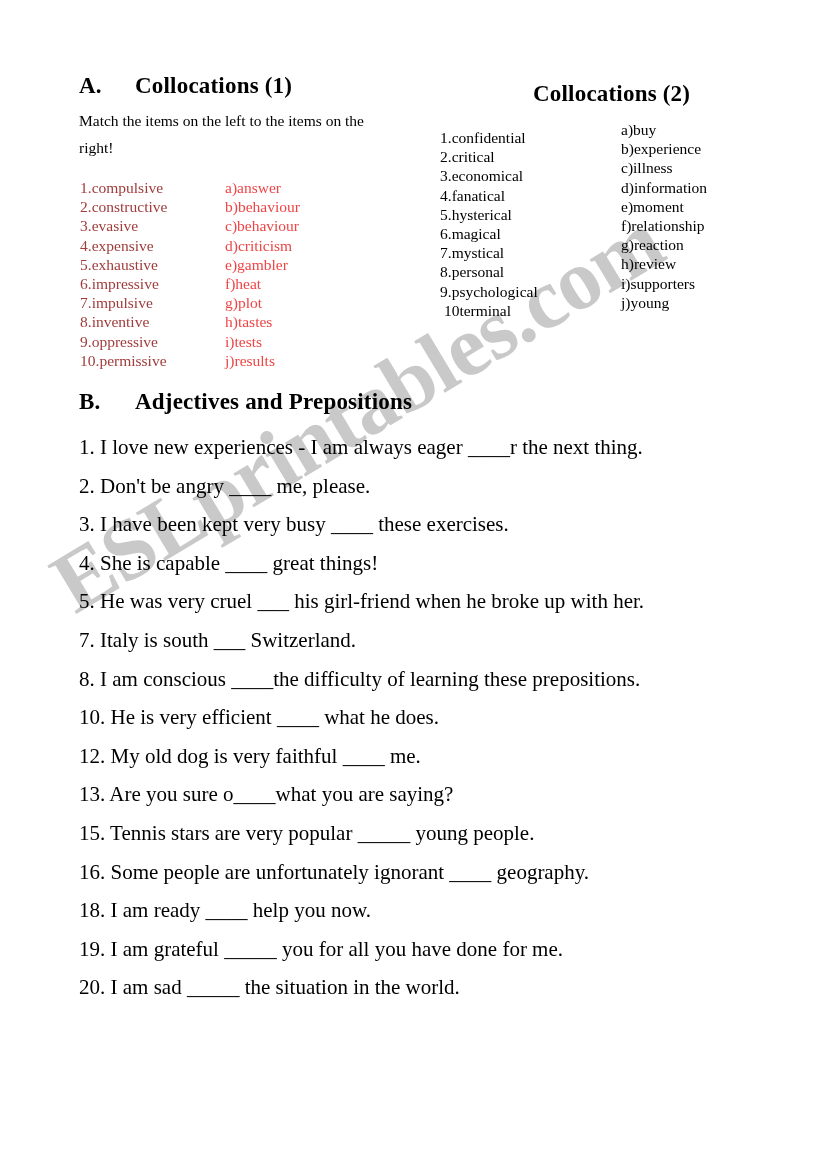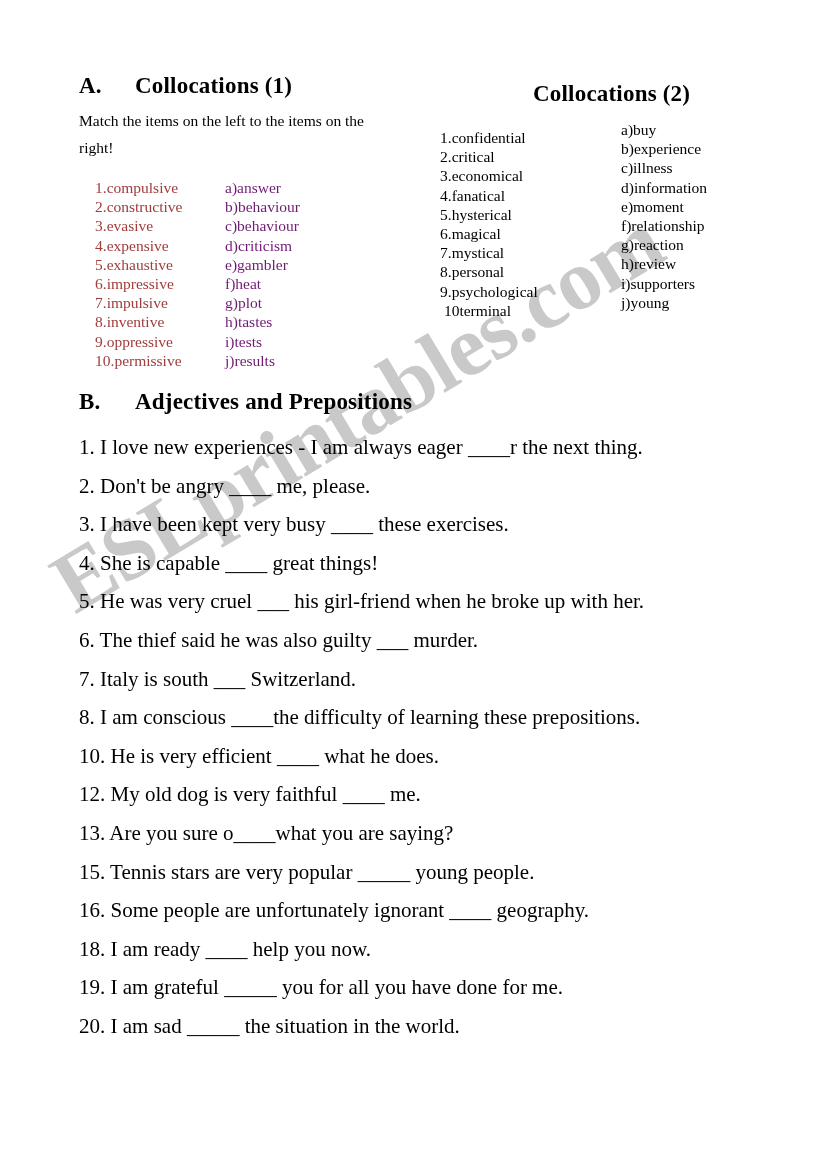--- a/index.html
+++ b/index.html
@@ -63,22 +63,22 @@
     line-height: 27px;
   }
 
   
   .match-list {
     position: absolute;
     font-size: 15.5px;
     line-height: 19.2px;
     white-space: nowrap;
   }
-  #list-a-items   { left: 95px;  top: 178px; color: #a03c3c; }
-  #list-a-options { left: 225px; top: 178px; color: #701a75; }
+  #list-a-items   { left: 80px;  top: 178px; color: #a03c3c; }
+  #list-a-options { left: 225px; top: 178px; color: #ef4444; }
   #list-b-items   { left: 440px; top: 120px; color: #000000; margin-top: 8px; }
   #list-b-options { left: 585px; top: 120px; color: #000000; margin-left: 36px; }
   .match-list div { white-space: pre; }
 
   
   #sentences {
     position: absolute;
     left: 79px;
     top: 438px;
     width: 700px;
@@ -160,21 +160,20 @@
   <div class="h-sec layer" id="heading-b">
     <span class="letter">B.</span><span>Adjectives and Prepositions</span>
   </div>
 
   <div class="layer" id="sentences">
     <div class="q">1. I love new experiences - I am always eager ____r the next thing.</div>
     <div class="q">2. Don't be angry ____ me, please.</div>
     <div class="q">3. I have been kept very busy ____ these exercises.</div>
     <div class="q">4. She is capable ____ great things!</div>
     <div class="q">5. He was very cruel ___ his girl-friend when he broke up with her.</div>
-    <div class="q">6. The thief said he was also guilty ___ murder.</div>
     <div class="q">7. Italy is south ___ Switzerland.</div>
     <div class="q">8. I am conscious ____the difficulty of learning these prepositions.</div>
     <div class="q">10. He is very efficient ____ what he does.</div>
     <div class="q">12. My old dog is very faithful ____ me.</div>
     <div class="q">13. Are you sure o____what you are saying?</div>
     <div class="q">15. Tennis stars are very popular _____ young people.</div>
     <div class="q">16. Some people are unfortunately ignorant ____ geography.</div>
     <div class="q">18. I am ready ____ help you now.</div>
     <div class="q">19. I am grateful _____ you for all you have done for me.</div>
     <div class="q">20. I am sad _____ the situation in the world.</div>

